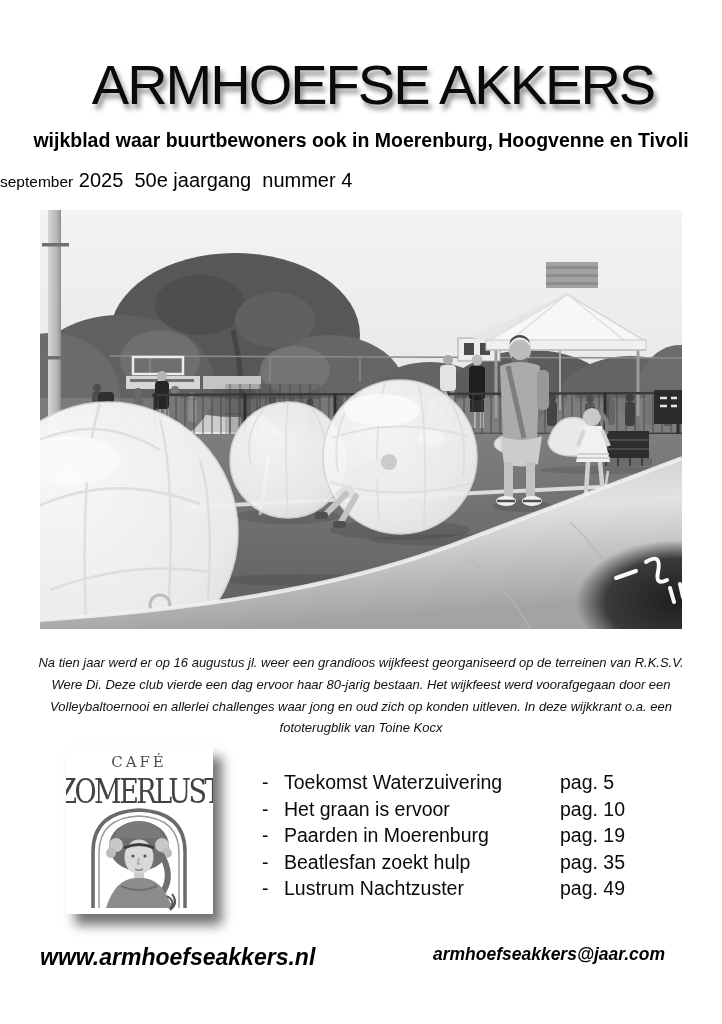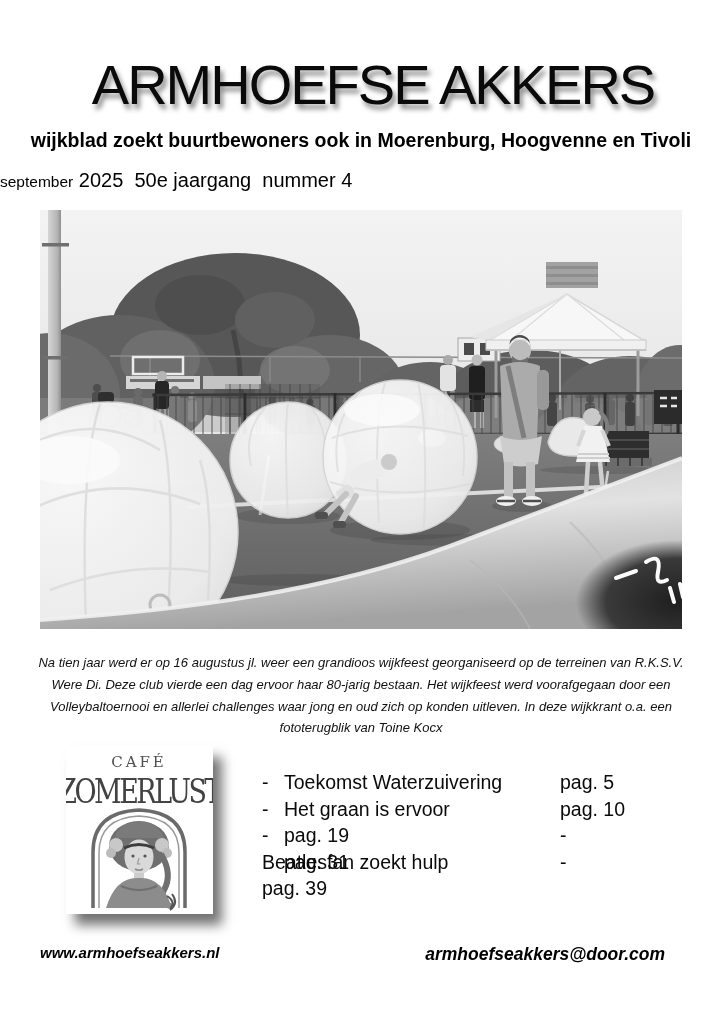--- a/index.html
+++ b/index.html
@@ -35,34 +35,34 @@
     box-shadow:9px 11px 11px rgba(0,0,0,0.55);
   }
   .logo-card svg{display:block;width:147px;height:168px;}
   .toc{
     position:absolute;left:262px;top:769px;width:390px;
     display:grid;grid-template-columns:22px 276px auto;
     font-size:19.5px;line-height:26.5px;color:#0a0a0a;
   }
   .toc .cell{white-space:nowrap;}
   .footer-website{
-    position:absolute;left:40px;top:944px;font-size:15px;font-weight:700;font-style:italic;
+    position:absolute;left:40px;top:944px;font-size:23px;font-weight:700;font-style:italic;
   }
   .footer-email{
     position:absolute;right:57px;top:944px;font-size:17.5px;font-weight:700;font-style:italic;
   }
 </style>
 </head>
 <body>
 
 <div class="page">
 
   <h1 class="masthead-title">ARMHOEFSE AKKERS</h1>
 
-  <p class="masthead-subtitle">wijkblad zoekt buurtbewoners ook in Moerenburg, Hoogvenne en Tivoli</p>
+  <p class="masthead-subtitle">wijkblad waar buurtbewoners ook in Moerenburg, Hoogvenne en Tivoli</p>
 
   <div class="dateline"><span class="month">september</span><span class="rest"> 2025  50e jaargang  nummer 4</span></div>
 
   <div class="photo" role="img" aria-label="Zwart-witfoto van het wijkfeest op de terreinen van R.K.S.V. Were Di: grote doorzichtige bumperballen op een kunstgrasveld, een kind dat in een bal kruipt, toeschouwers achter hekken, een witte partytent en bomen op de achtergrond">
     <svg viewBox="0 0 642 419" preserveAspectRatio="none">
       <defs>
         <linearGradient id="sky" x1="0" y1="0" x2="0" y2="1">
           <stop offset="0" stop-color="#f3f3f3"></stop>
             <stop offset="0.6" stop-color="#e4e4e4"></stop>
             <stop offset="1" stop-color="#dcdcdc"></stop>
@@ -390,26 +390,28 @@
   <div class="toc">
     <span class="cell">-</span>
     <span class="cell">Toekomst Waterzuivering</span>
     <span class="cell">pag. 5</span>
 
     <span class="cell">-</span>
     <span class="cell">Het graan is ervoor</span>
     <span class="cell">pag. 10</span>
 
     <span class="cell">-</span>
+    <span class="cell">Paarden in Moerenburg</span>
     <span class="cell">pag. 19</span>
 
     <span class="cell">-</span>
     <span class="cell">Beatlesfan zoekt hulp</span>
-    <span class="cell">pag. 31</span>
+    <span class="cell">pag. 35</span>
 
     <span class="cell">-</span>
-    <span class="cell">pag. 39</span>
+    <span class="cell">Lustrum Nachtzuster</span>
+    <span class="cell">pag. 49</span>
   </div>
 
   <span class="footer-website">www.armhoefseakkers.nl</span>
-  <span class="footer-email">armhoefseakkers@door.com</span>
+  <span class="footer-email">armhoefseakkers@jaar.com</span>
 
 </div>
 
 </body></html>

